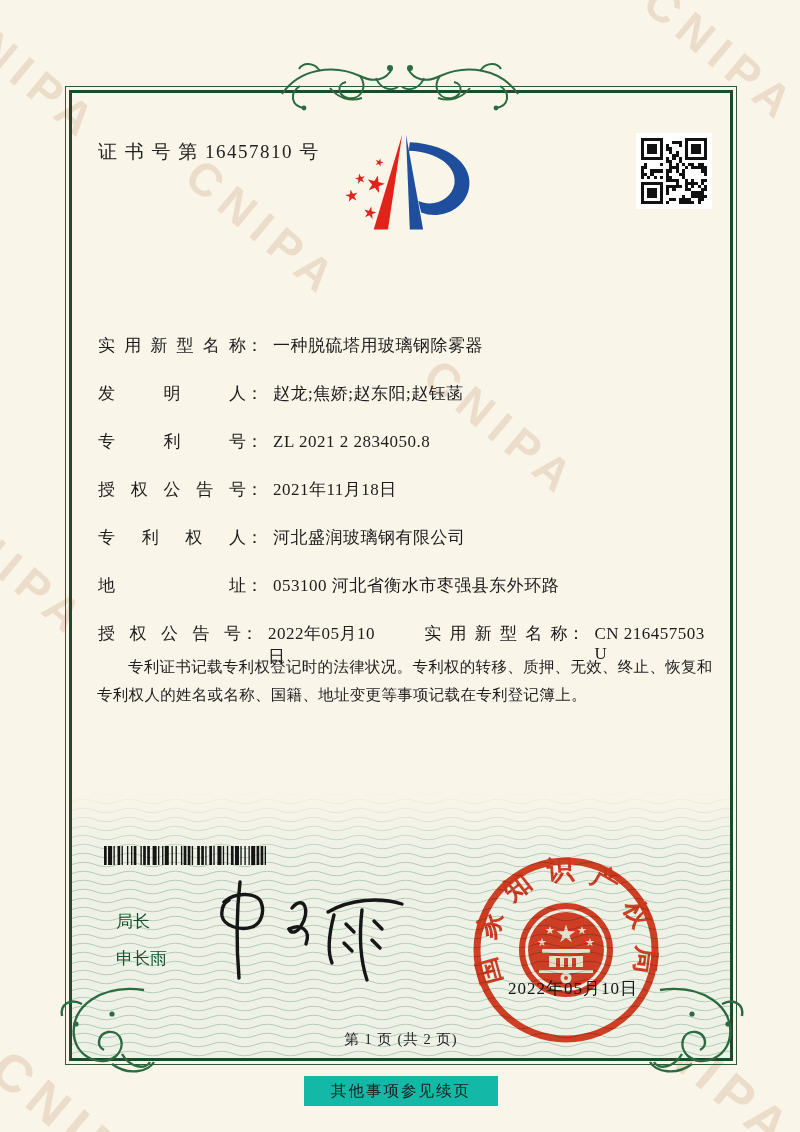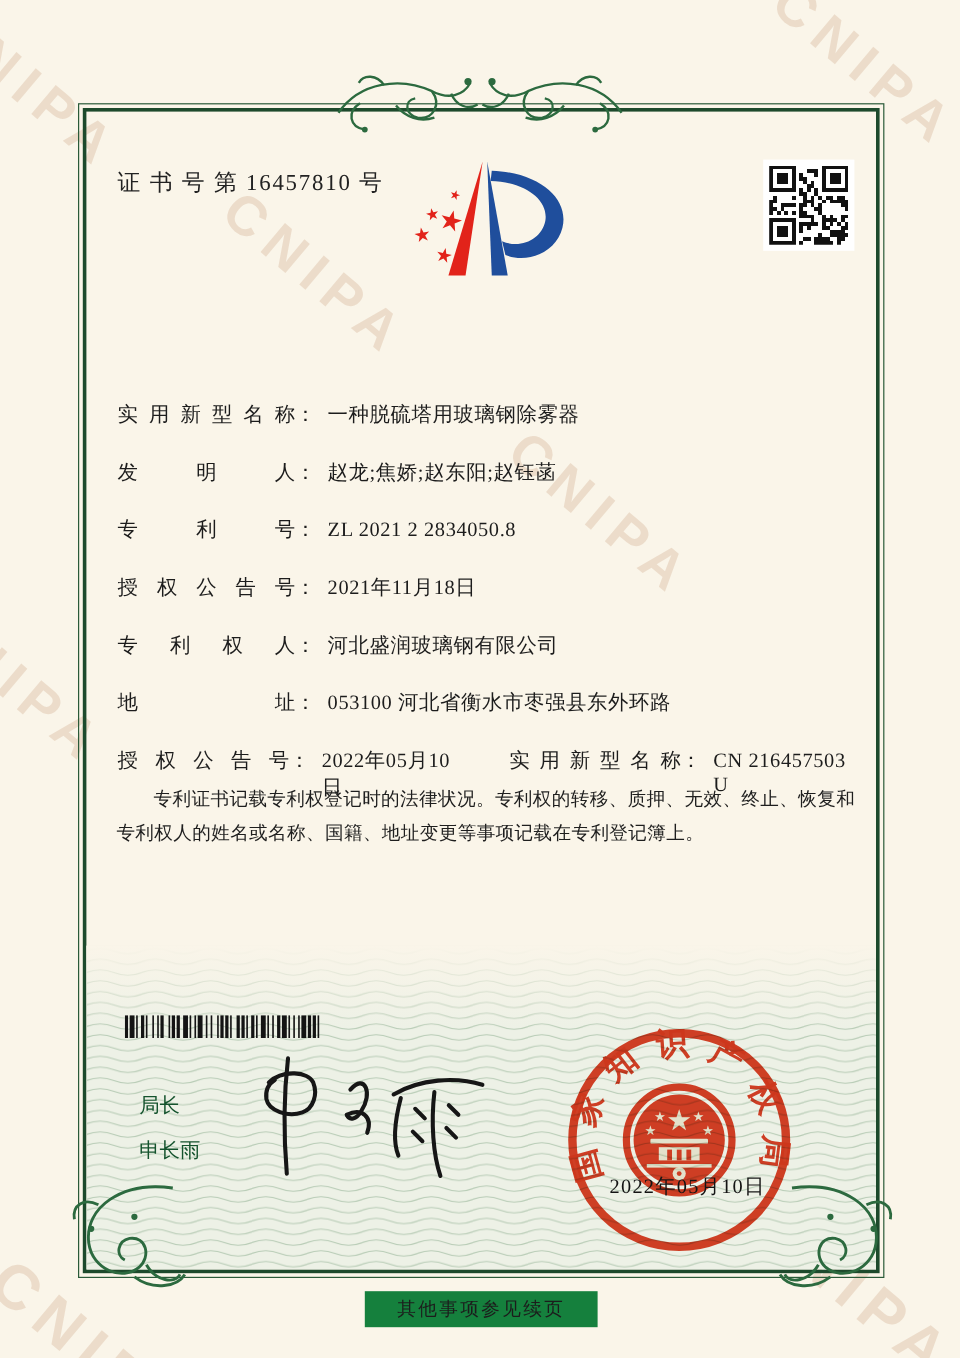--- a/index.html
+++ b/index.html
@@ -55,21 +55,21 @@
   .signature { position:absolute; left:212px; top:866px; z-index:4; }
 
   .sealwrap { position:absolute; left:468px; top:852px; width:196px; height:196px; z-index:4;
               mix-blend-mode:multiply; }
   .sealdate { position:absolute; left:494px; top:977px; width:158px; text-align:center;
               font-size:17px; color:#141414; letter-spacing:1px; z-index:5; }
 
   .pageinfo { position:absolute; left:69px; top:1030px; width:664px; text-align:center;
               font-size:14.5px; color:#222; z-index:3; letter-spacing:1px; }
 
-  .note { position:absolute; left:304px; top:1076px; width:194px; height:30px; background:#15803d;
+  .note { position:absolute; left:304px; top:1076px; width:194px; height:30px; background:#14b8a6;
           display:flex; align-items:center; justify-content:center; z-index:3;
           font-size:15.5px; color:#1c1c1c; letter-spacing:2px; }
 
   .dragons { position:absolute; left:278px; top:56px; z-index:4; }
   .corner { position:absolute; z-index:4; }
   .corner.bl { left:52px; top:984px; }
   .corner.br { left:648px; top:984px; transform:scaleX(-1); }
 </style>
 </head>
 <body>
@@ -466,20 +466,21 @@
       <g fill="#dd3a1f">
         <rect x="-10" y="8" width="4" height="9"></rect>
         <rect x="-2" y="8" width="4" height="9"></rect>
         <rect x="6" y="8" width="4" height="9"></rect>
         <circle cx="0" cy="28" r="2"></circle>
       </g>
     </g>
   </svg>
   <div class="sealdate">2022年05月10日</div>
 
+  <div class="pageinfo">第 1 页 (共 2 页)</div>
   <div class="note">其他事项参见续页</div>
 
   <svg class="dragons" width="244" height="64" viewBox="0 0 244 64">
     <g id="dragHalf" fill="none" stroke="#2c6a3f" stroke-width="2">
       <path d="M4,38 C22,12 56,8 82,20 C96,27 108,24 114,13"></path>
       <path d="M82,20 C90,31 83,44 70,42 C60,40 58,28 68,26"></path>
       <path d="M22,30 C11,37 13,50 26,52"></path>
       <path d="M42,15 C36,6 25,6 21,13"></path>
       <path d="M52,32 C60,42 72,46 84,42"></path>
       <path d="M98,22 C102,32 112,36 120,31"></path>

